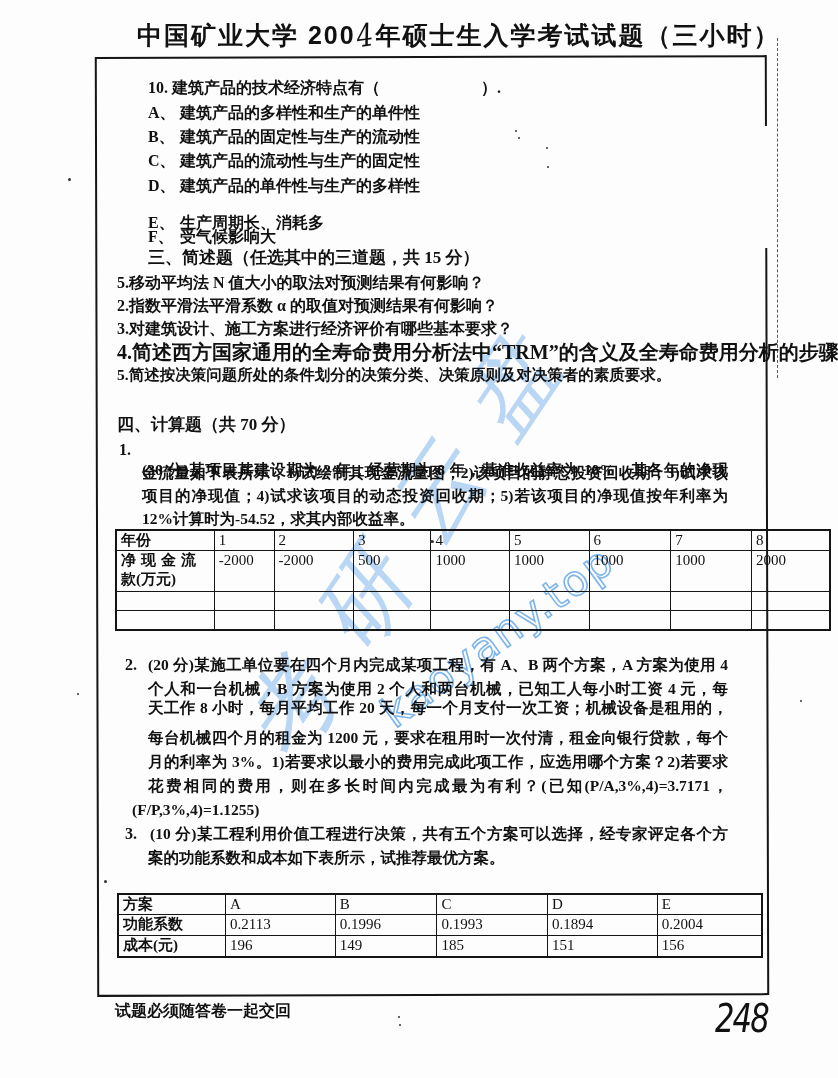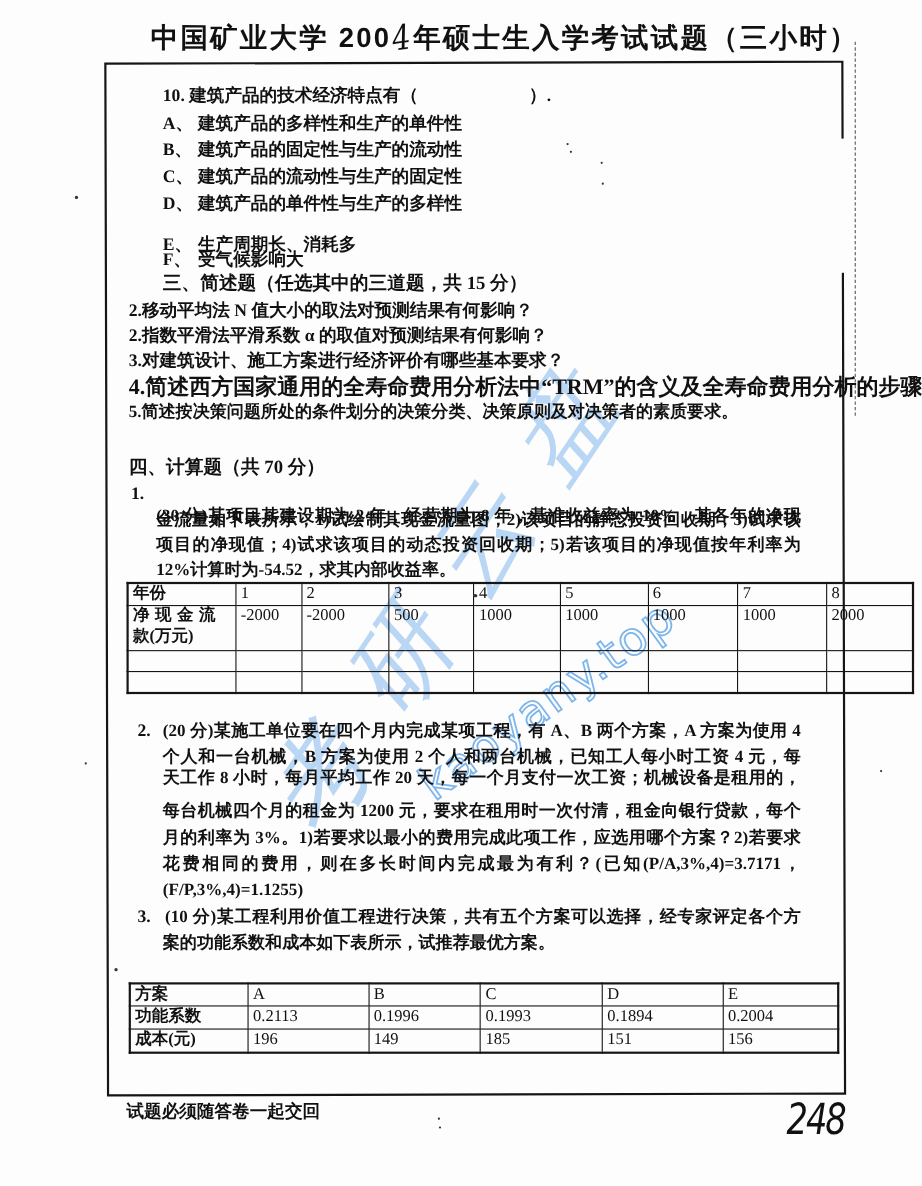--- a/index.html
+++ b/index.html
@@ -128,21 +128,21 @@
     <span class="opt-letter">D、</span><span>建筑产品的单件性与生产的多样性</span>
   </div>
   <div class="abs line" style="left:148px; top:201px;margin-top:12px;">
     <span class="opt-letter">E、</span><span>生产周期长、消耗多</span>
   </div>
   <div class="abs line" style="left:148px; top:227px;">
     <span class="opt-letter">F、</span><span>受气候影响大</span>
   </div>
 
   <div class="abs heading" style="left:148px; top:247px;">三、简述题（任选其中的三道题，共 15 分）</div>
-  <div class="abs line" style="left:117px; top:273px;">2.移动平均法 N 值大小的取法对预测结果有何影响？</div>
+  <div class="abs line" style="left:117px; top:273px;">5.移动平均法 N 值大小的取法对预测结果有何影响？</div>
   <div class="abs line" style="left:117px; top:296px;">2.指数平滑法平滑系数 α 的取值对预测结果有何影响？</div>
   <div class="abs line" style="left:117px; top:319px;">3.对建筑设计、施工方案进行经济评价有哪些基本要求？</div>
   <div class="abs line" style="left:117px; top:342px; font-size:20px;">4.简述西方国家通用的全寿命费用分析法中“TRM”的含义及全寿命费用分析的步骤。</div>
   <div class="abs line" style="left:117px; top:365px; font-size:15.5px;">5.简述按决策问题所处的条件划分的决策分类、决策原则及对决策者的素质要求。</div>
 
   <div class="abs heading" style="left:117px; top:414px;">四、计算题（共 70 分）</div>
 
   <div class="abs line" style="left:119px; top:440px;">1.</div>
   <div class="abs just" style="left:142px; top:440px; width:586px;margin-top:20px;">(30 分)某项目其建设期为 2 年，经营期为 8 年，基准收益率为 10%，其各年的净现</div>
   <div class="abs just" style="left:142px; top:463px; width:586px;">金流量如下表所示，1)试绘制其现金流量图；2)该项目的静态投资回收期；3)试求该</div>
@@ -212,21 +212,21 @@
   </tbody>
     </table>
 
   <div class="abs line" style="left:125px; top:655px;">2.</div>
   <div class="abs just" style="left:148px; top:655px; width:580px;">(20 分)某施工单位要在四个月内完成某项工程，有 A、B 两个方案，A 方案为使用 4</div>
   <div class="abs just" style="left:148px; top:679px; width:580px;">个人和一台机械，B 方案为使用 2 个人和两台机械，已知工人每小时工资 4 元，每</div>
   <div class="abs just" style="left:148px; top:698px; width:580px;font-family:Liberation Serif, serif;">天工作 8 小时，每月平均工作 20 天，每一个月支付一次工资；机械设备是租用的，</div>
   <div class="abs just" style="left:148px; top:728px; width:580px;">每台机械四个月的租金为 1200 元，要求在租用时一次付清，租金向银行贷款，每个</div>
   <div class="abs just" style="left:148px; top:752px; width:580px;">月的利率为 3%。1)若要求以最小的费用完成此项工作，应选用哪个方案？2)若要求</div>
   <div class="abs just" style="left:148px; top:776px; width:580px;">花费相同的费用，则在多长时间内完成最为有利？(已知(P/A,3%,4)=3.7171，</div>
-  <div class="abs line" style="left:148px; top:800px; font-size:15.5px;text-align:center;">(F/P,3%,4)=1.1255)</div>
+  <div class="abs line" style="left:132px; top:800px; font-size:15.5px;text-align:center;">(F/P,3%,4)=1.1255)</div>
 
   <div class="abs line" style="left:125px; top:824px;">3.</div>
   <div class="abs just" style="left:150px; top:824px; width:578px;">(10 分)某工程利用价值工程进行决策，共有五个方案可以选择，经专家评定各个方</div>
   <div class="abs line" style="left:148px; top:848px; font-size:15.5px;">案的功能系数和成本如下表所示，试推荐最优方案。</div>
 
   <table class="grid" style="left:117px; top:893px; width:646px;">
     <colgroup>
       <col style="width:108px">
         <col style="width:110px">
         <col style="width:102px">

